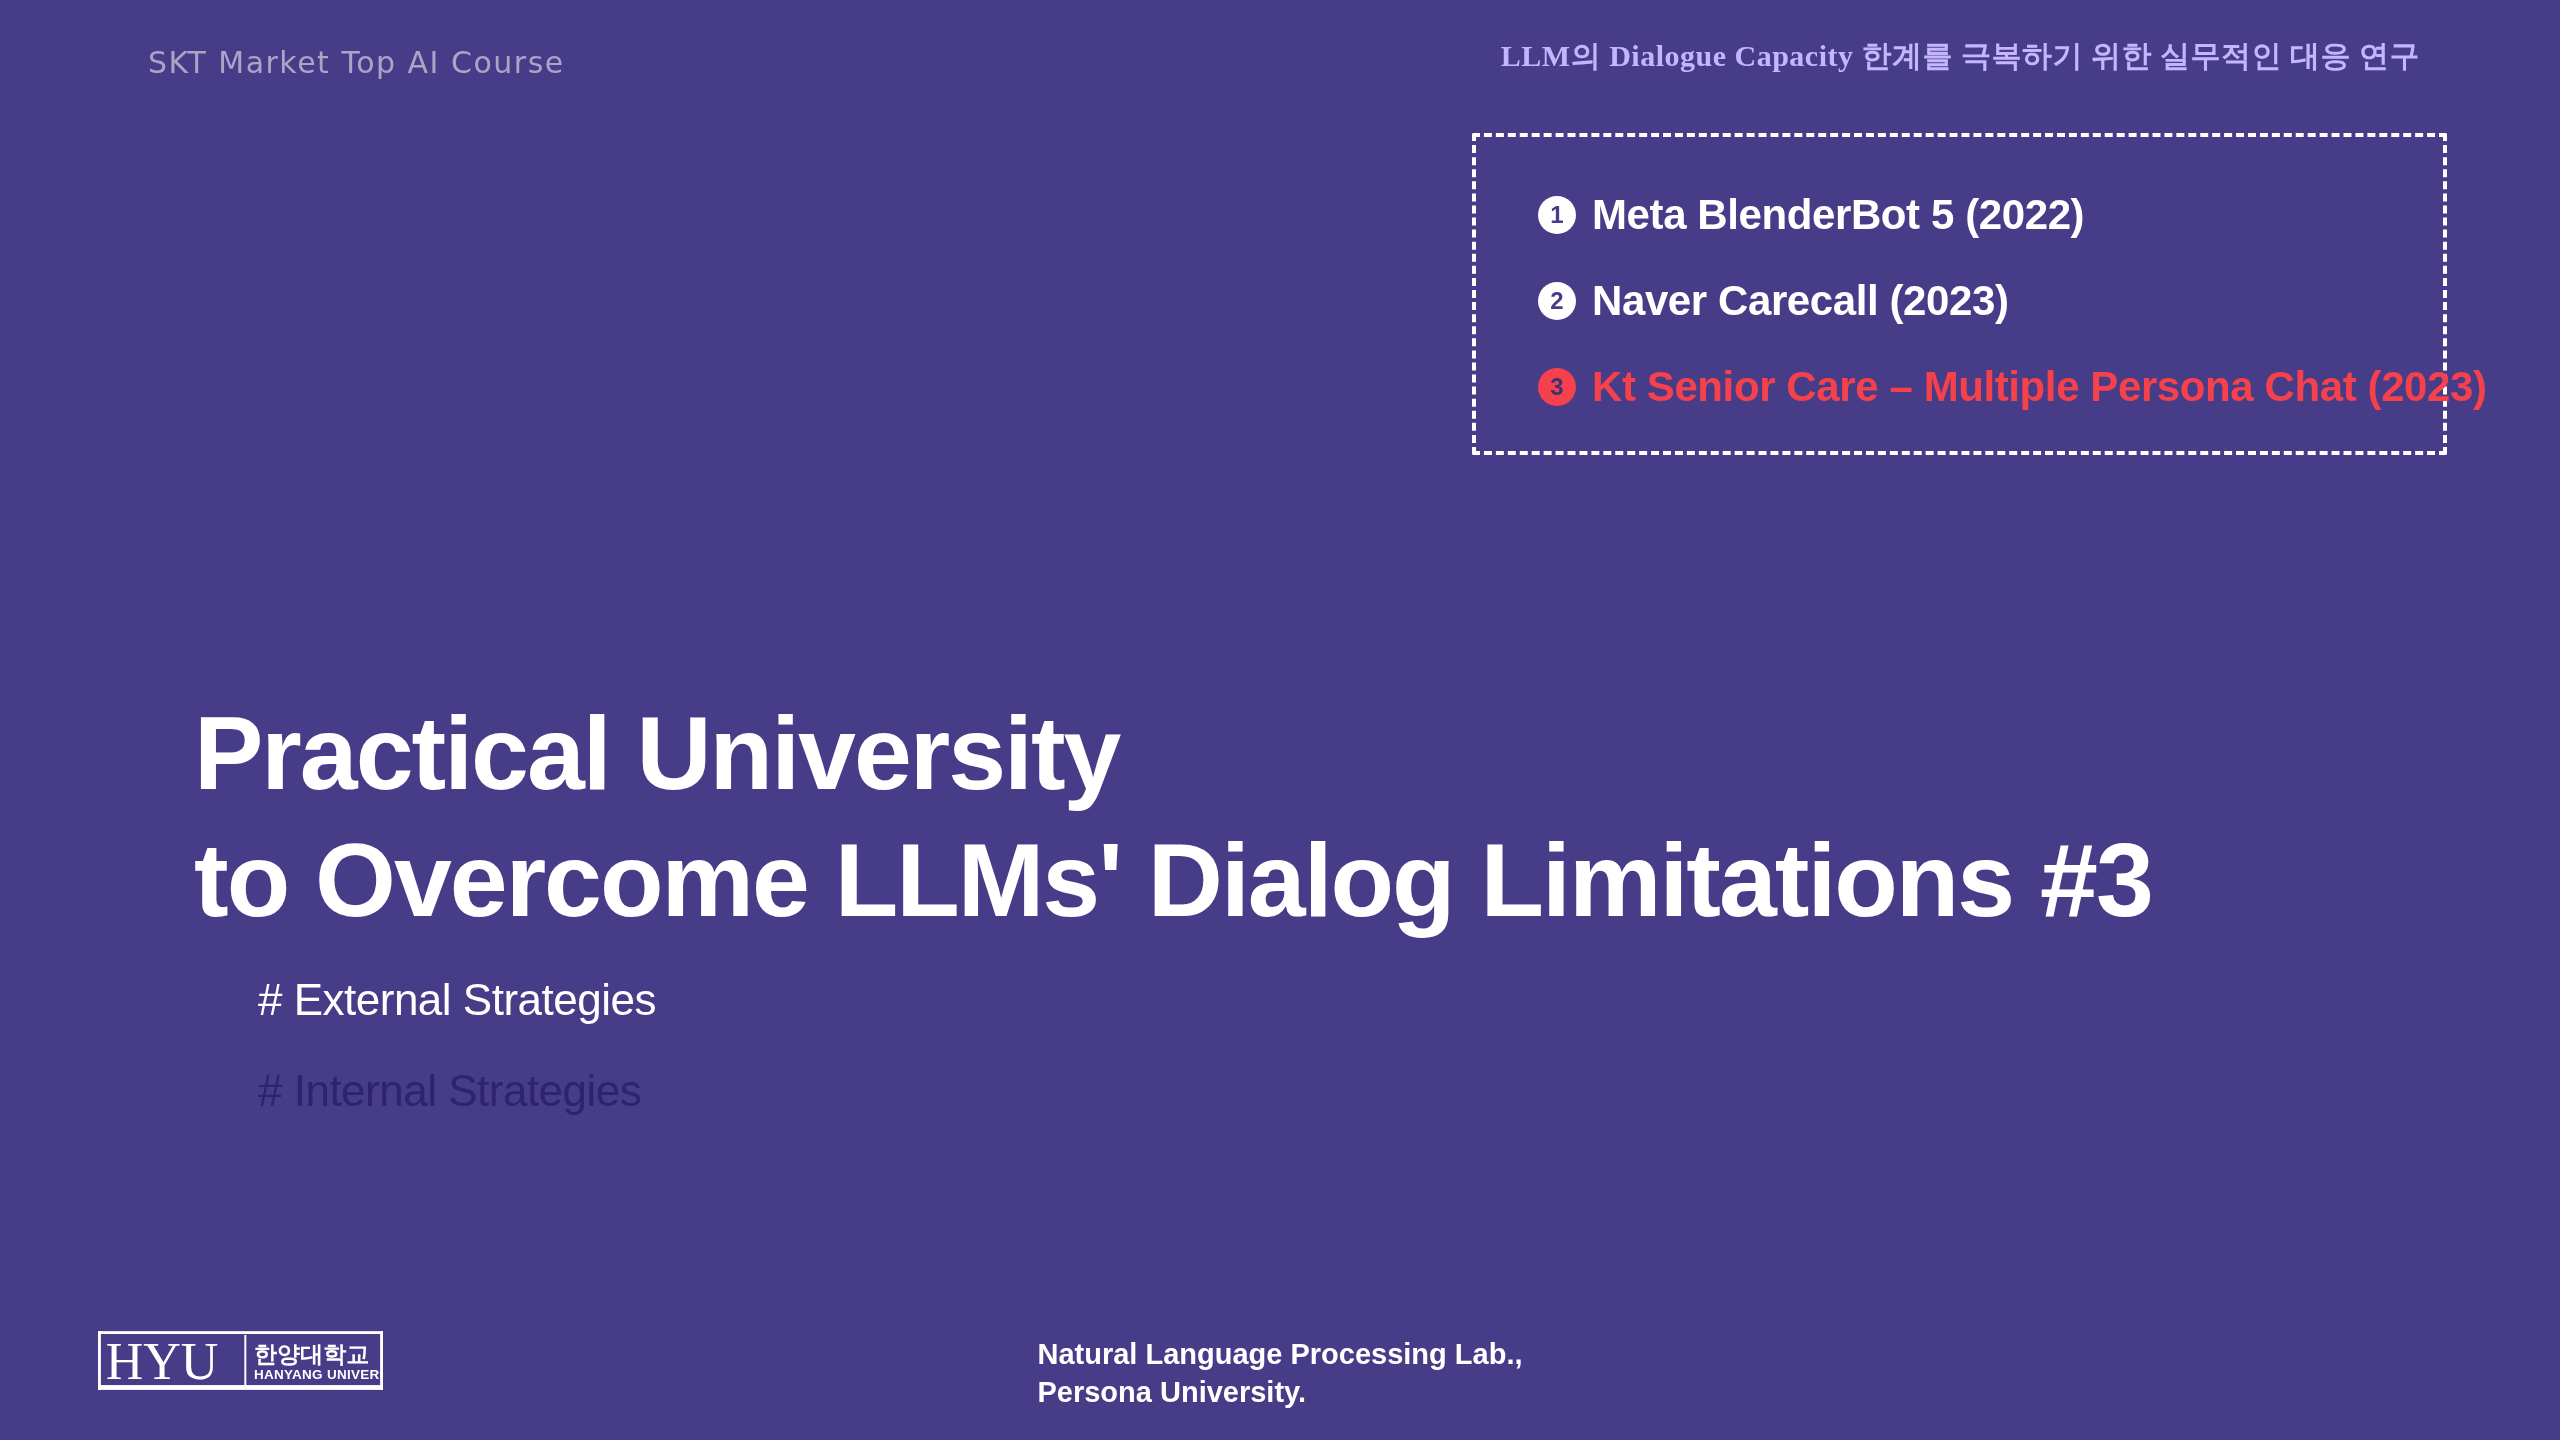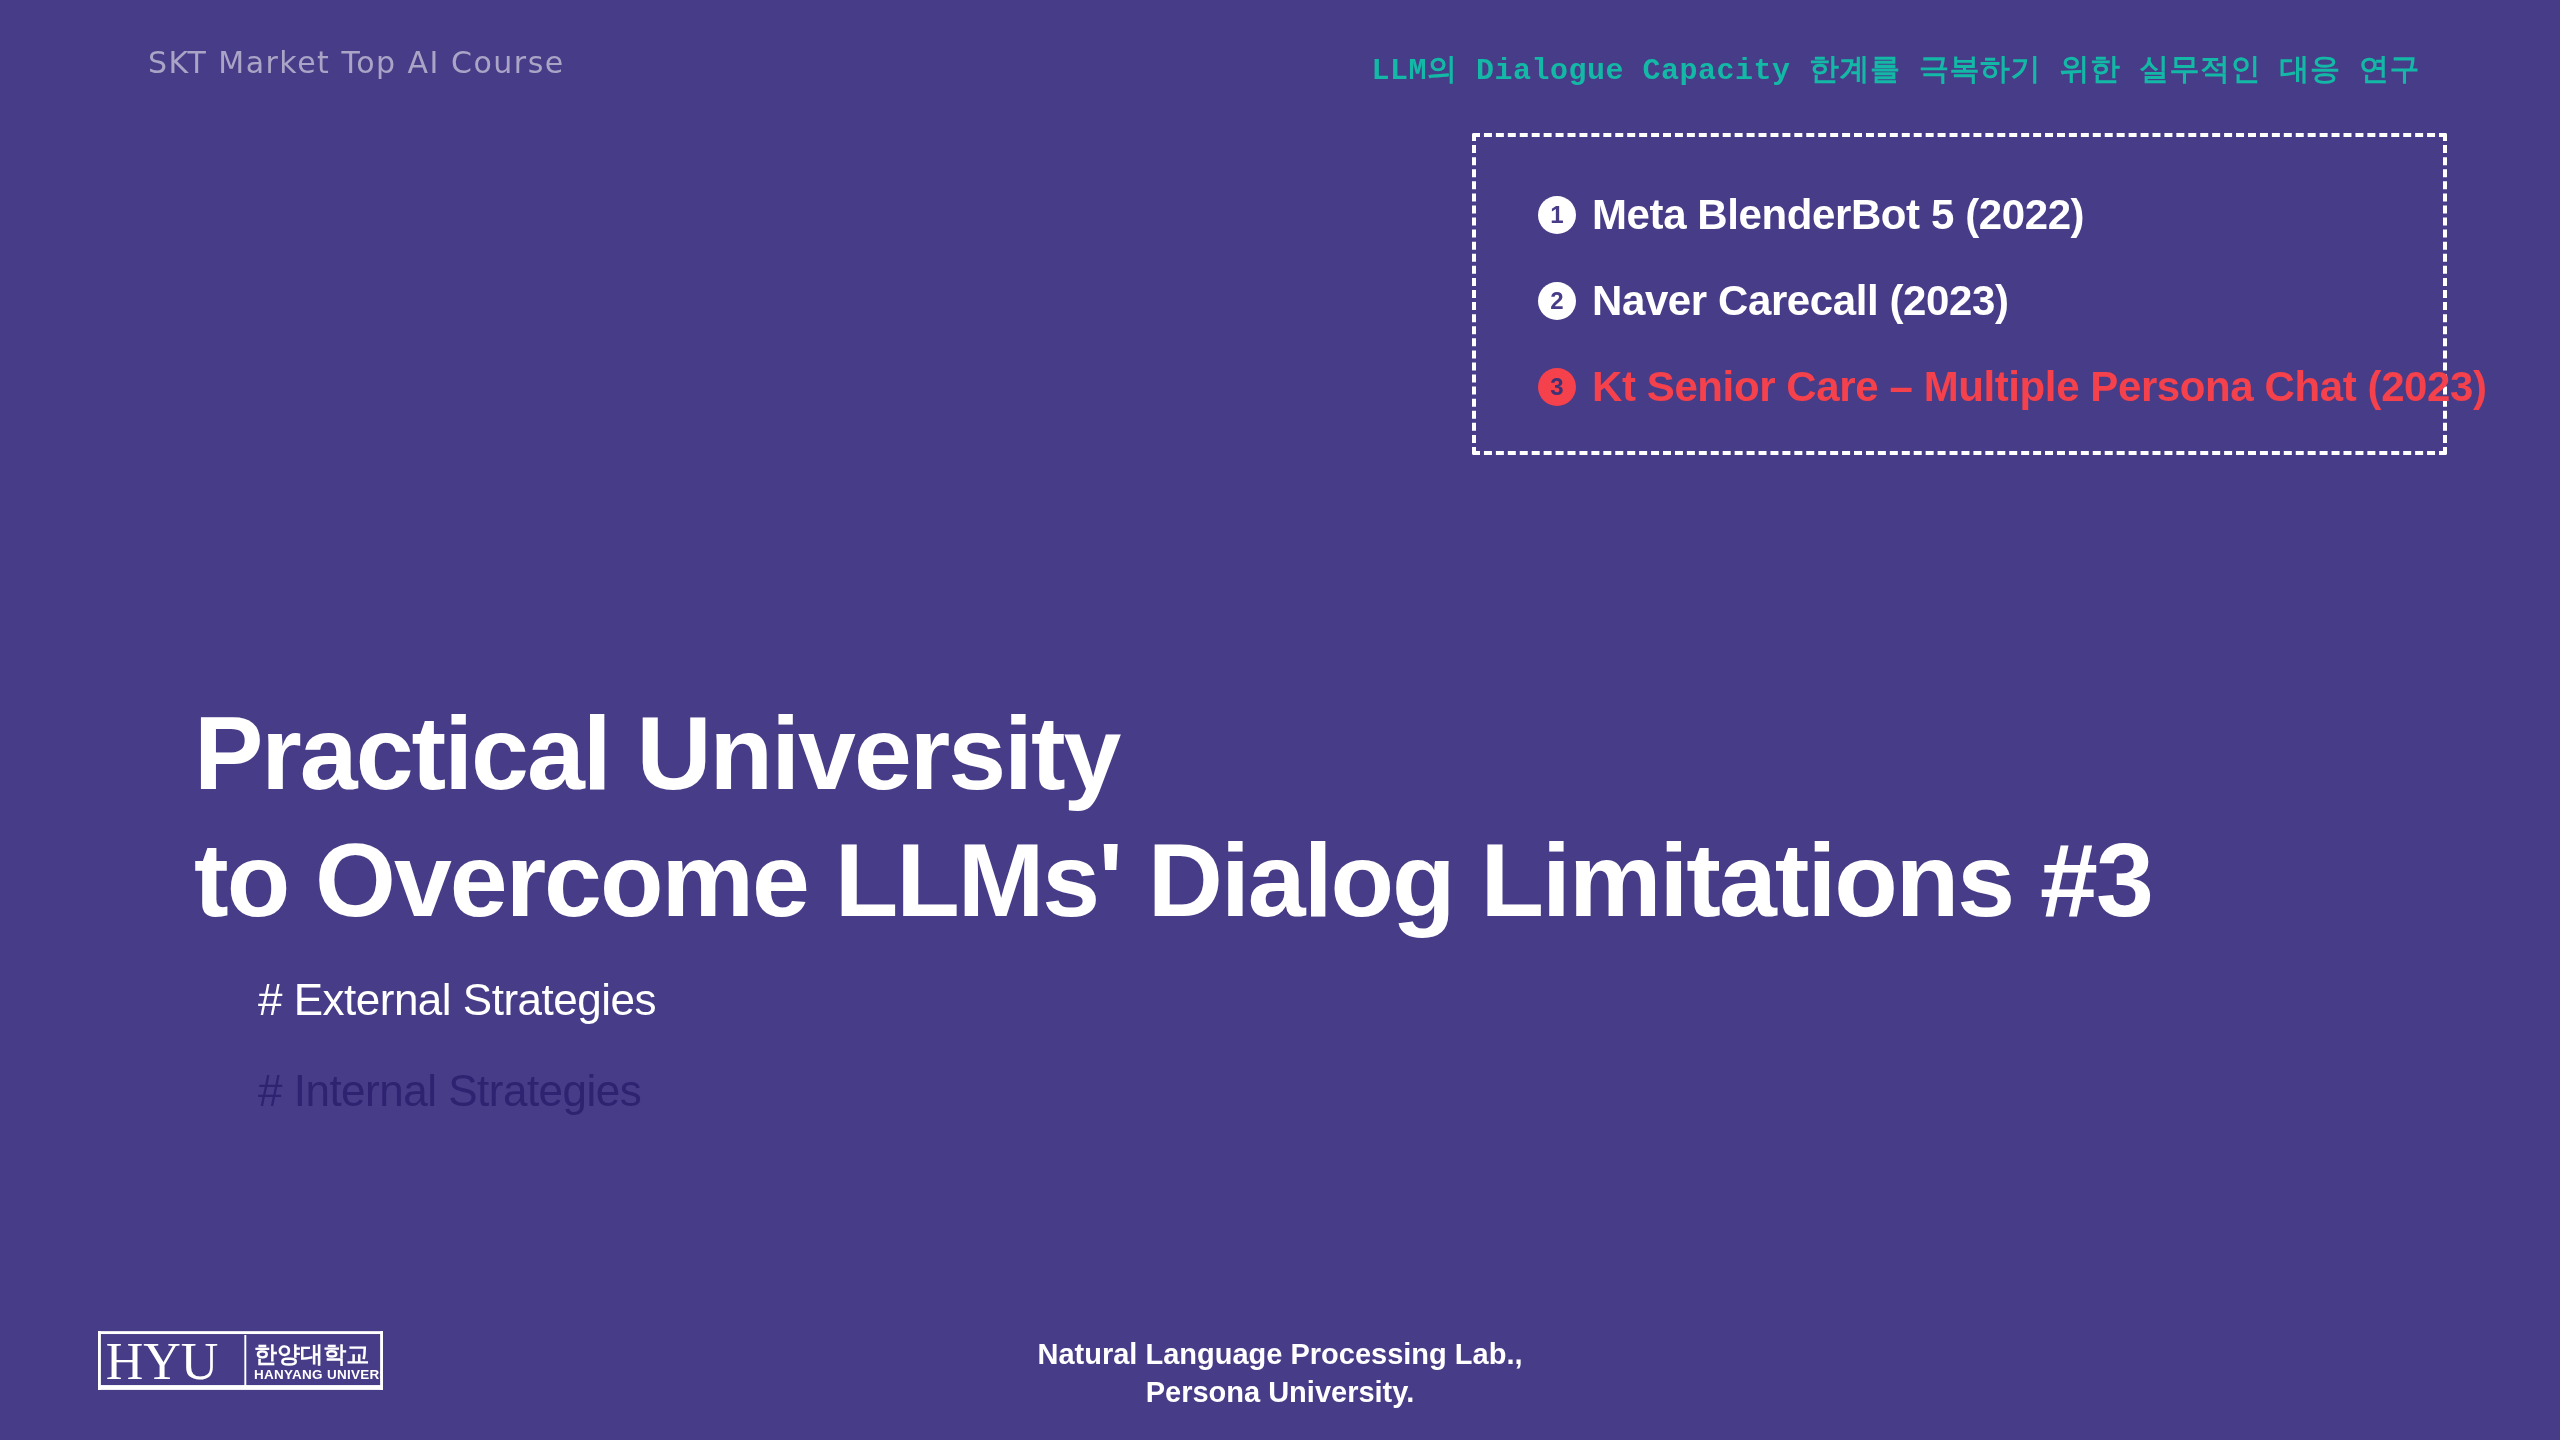--- a/index.html
+++ b/index.html
@@ -21,26 +21,26 @@
     position:absolute;
     left:148px; top:45px;
     font-family:"DejaVu Sans", sans-serif;
     font-size:30px;
     letter-spacing:1.5px;
     color:#aaa4c6;
     white-space:nowrap;
   }
   .research-title {
     position:absolute;
-    right:140px; top:49px;
-    font-family:Liberation Mono, monospace;
+    right:140px; top:36px;
+    font-family:Liberation Serif, serif;
     font-size:30px;
     font-weight:600;
     letter-spacing:0.5px;
-    color:#14b8a6;
+    color:#c4b5fd;
     white-space:nowrap;
   }
 
   
   .case-box {
     position:absolute;
     left:1472px; top:133px;
     width:975px; height:322px;
     border:4px dashed #ffffff;
     border-radius:2px;
@@ -107,21 +107,21 @@
     white-space:nowrap;
   }
   .subtitle.external { top:975px; color:#ffffff; }
   .subtitle.internal { top:1066px; color:#2e2370; }
 
   
   .lab-credit {
     position:absolute;
     left:50%; top:1335px;
     transform:translateX(-50%);
-    text-align:center;
+    text-align:left;
     font-size:29px;
     font-weight:600;
     line-height:1.32;
     color:#ffffff;
     white-space:nowrap;
   }
   .lab-credit span { display:block; }
 
   
   .hyu-logo {

